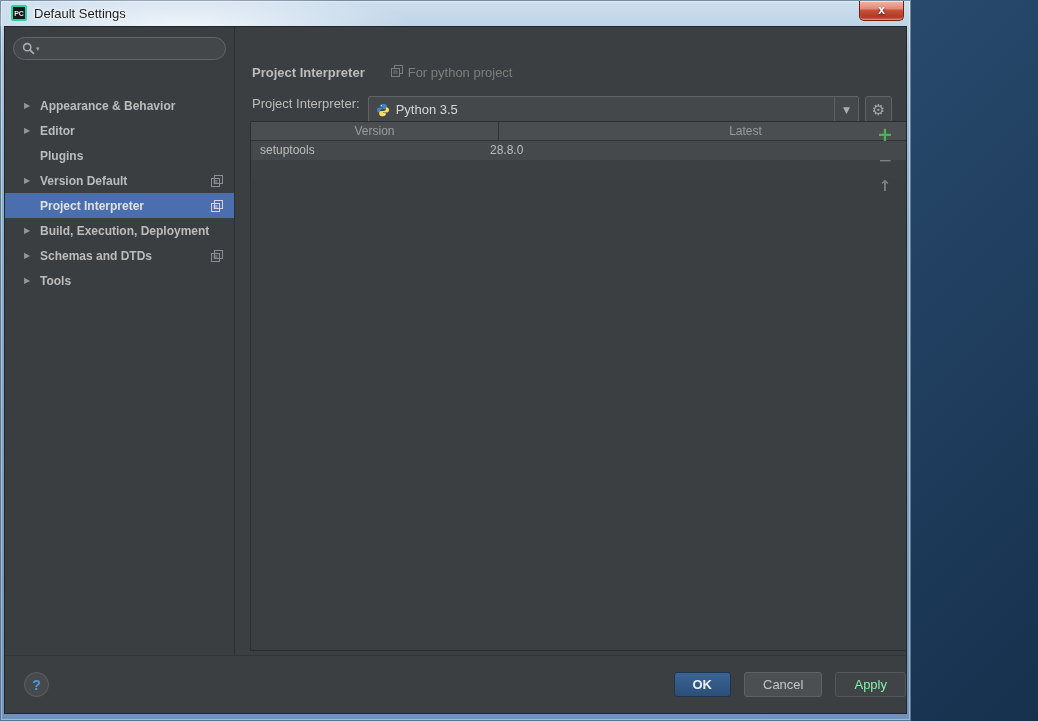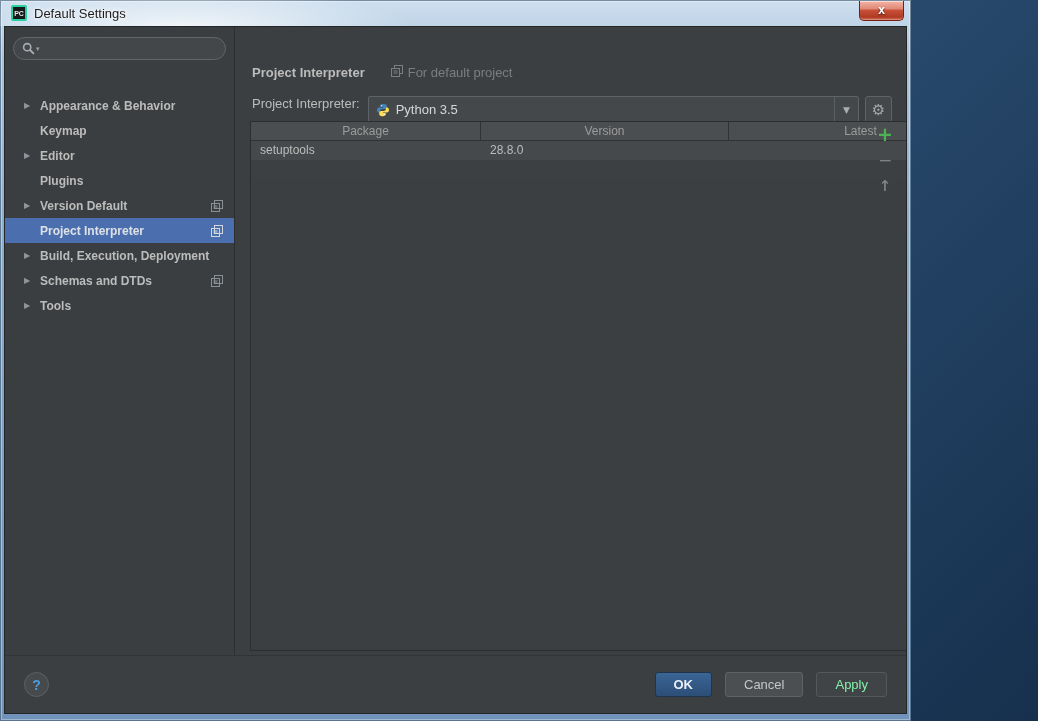--- a/index.html
+++ b/index.html
@@ -92,21 +92,21 @@
   .tb-remove { color:#7d8284; font-size:17px; }
   .tb-up { color:#7d8284; font-size:15px; font-weight:bold; }
 
   
   .footer { position:absolute; left:0; right:0; bottom:0; height:58px; background:#3c3f41;
     border-top:1px solid #323537; display:flex; align-items:center; }
   .help-btn { width:25px; height:25px; margin-left:19px; border-radius:50%;
     background:#474a4c; border:1px solid #5c6163;
     color:#4f9bdf; font-size:14px; font-weight:bold; display:flex; align-items:center; justify-content:center;
     cursor:pointer; }
-  .btn-group { margin-left:auto; margin-right:19px; display:flex; gap:13px;align-items:center; }
+  .btn-group { margin-left:auto; display:flex; gap:13px;align-items:center; }
   .btn { height:25px; border-radius:3px; font-size:13px; padding:0 18px;
     display:flex; align-items:center; justify-content:center; cursor:pointer; }
   .btn-ok { background:linear-gradient(180deg,#3a6595,#2c4e77); border:1px solid #20344e;
     color:#e9eef4; font-weight:bold; }
   .btn-cancel { background:#4b4f51; border:1px solid #5e6264; color:#c3c7ca; }
   .btn-apply { background:#404446; border:1px solid #54585a; color:#86efac; cursor:default; }
 </style>
 </head>
 <body>
 
@@ -126,24 +126,20 @@
             <circle cx="5.2" cy="5.2" r="3.6" fill="none" stroke="#a7adb1" stroke-width="1.6"></circle>
             <line x1="8" y1="8" x2="11.4" y2="11.4" stroke="#a7adb1" stroke-width="1.8" stroke-linecap="round"></line>
           </svg>
         </span>
         <span class="mag-caret">▾</span>
       </div>
       <div class="tree">
           <div class="tree-item">
             <span class="arrow">▶</span>
             <span>Appearance &amp; Behavior</span>
-          </div>
-          <div class="tree-item">
-            <span class="arrow"></span>
-            <span>Keymap</span>
           </div>
           <div class="tree-item">
             <span class="arrow">▶</span>
             <span>Editor</span>
           </div>
           <div class="tree-item">
             <span class="arrow"></span>
             <span>Plugins</span>
           </div>
           <div class="tree-item">
@@ -199,21 +195,21 @@
         <span class="crumb-title">Project Interpreter</span>
         <span class="scope">
           <span class="pp-svg">
             <svg width="12" height="12" viewBox="0 0 12 12">
               <rect x="3.5" y="0.5" width="8" height="8" fill="none" stroke="#7d7d7d"></rect>
               <rect x="0.5" y="3.5" width="8" height="8" fill="#3c3f41" stroke="#7d7d7d"></rect>
               <rect x="2.5" y="5.5" width="4" height="1" fill="#7d7d7d"></rect>
               <rect x="2.5" y="7.5" width="4" height="1" fill="#7d7d7d"></rect>
             </svg>
           </span>
-          <span>For default project</span>
+          <span>For python project</span>
         </span>
       </div>
 
       <div class="interp-row">
         <span class="interp-label">Project Interpreter:</span>
         <div class="combo">
           <span class="py-icon">
             <svg width="14" height="14" viewBox="0 0 16 16">
               <path fill="#4584b6" d="M7.9 1c-1.9 0-3 .8-3 2.1V4.6h3.2v.6H3.4C2 5.2 1.2 6.4 1.2 8s.8 2.8 2.2 2.8h1.3V9.2c0-1.3 1.1-2.3 2.4-2.3h3.2c1.1 0 2-.9 2-2V3.1C12.3 1.8 10.9 1 9.5 1H7.9z"></path>
               <circle cx="6.1" cy="2.9" r=".75" fill="#fff"></circle>
@@ -222,21 +218,20 @@
             </svg>
           </span>
           <span class="combo-name">Python 3.5</span>
           <span class="combo-arrow">▼</span>
         </div>
         <div class="gear-btn">⚙</div>
       </div>
 
       <div class="pkg-table">
         <div class="pkg-header">
-            <div class="hcell c-package">Package</div>
             <div class="hcell c-version">Version</div>
             <div class="hcell c-latest">Latest</div>
           </div>
         <div id="pkg-rows">
             <div class="pkg-row">
               <div class="cell c-package">setuptools</div>
               <div class="cell c-version">28.8.0</div>
               <div class="cell c-latest"></div>
             </div>
           </div>

